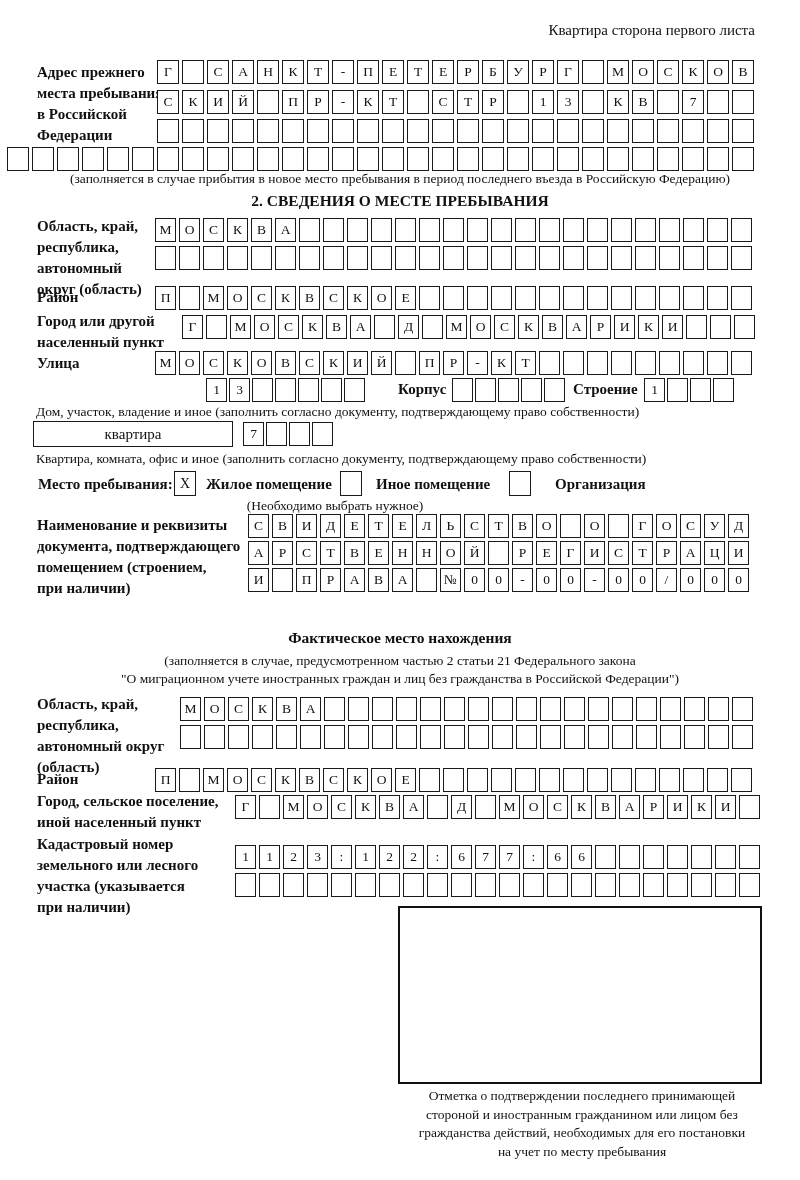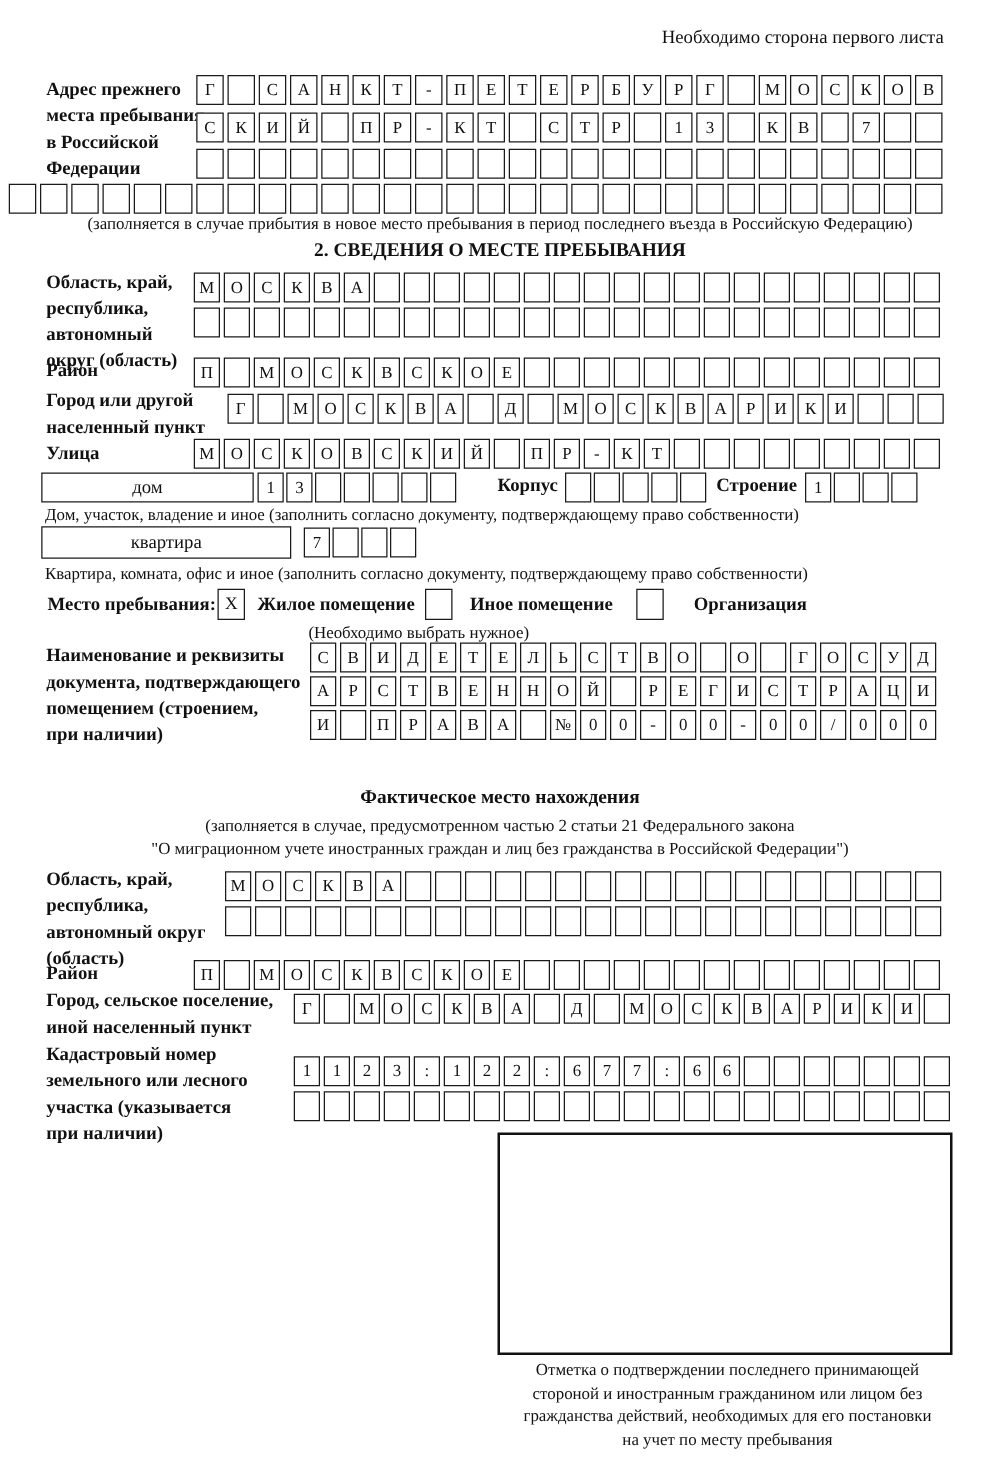--- a/index.html
+++ b/index.html
@@ -30,21 +30,21 @@
     display:flex;align-items:center;justify-content:center;font-size:14px;background:#fff;
   }
   .stamp{box-sizing:border-box;border:2px solid #111;background:#fff;}
   .stampcap{font-size:13.5px;line-height:18.5px;text-align:center;}
 </style>
 </head>
 <body>
 
 <div class="page">
 
-  <div class="abs hdr" style="top:22px;right:45px;">Необходимо сторона первого листа</div>
+  <div class="abs hdr" style="top:22px;right:45px;">Квартира сторона первого листа</div>
 
   <div class="abs lbl" style="left:37px;top:62px;">
     <div>Адрес прежнего</div>
     <div>места пребывания</div>
     <div>в Российской</div>
     <div>Федерации</div>
   </div>
   <div class="abs cellrow" style="left:157px;top:60px;">
       <span class="cell">Г</span>
       <span class="cell"></span>
@@ -302,21 +302,20 @@
       <span class="cell"></span>
       <span class="cell"></span>
       <span class="cell"></span>
       <span class="cell"></span>
       <span class="cell"></span>
       <span class="cell"></span>
       <span class="cell"></span>
       <span class="cell"></span>
     </div>
 
-  <div class="abs wbox" style="left:33px;top:378px;width:170px;height:24px;">дом</div>
   <div class="abs cellrow c21 g2" style="left:206px;top:378px;">
       <span class="cell">1</span>
       <span class="cell">3</span>
       <span class="cell"></span>
       <span class="cell"></span>
       <span class="cell"></span>
       <span class="cell"></span>
       <span class="cell"></span>
     </div>
   <div class="abs lbl" style="left:398px;top:379px;">Корпус</div>

